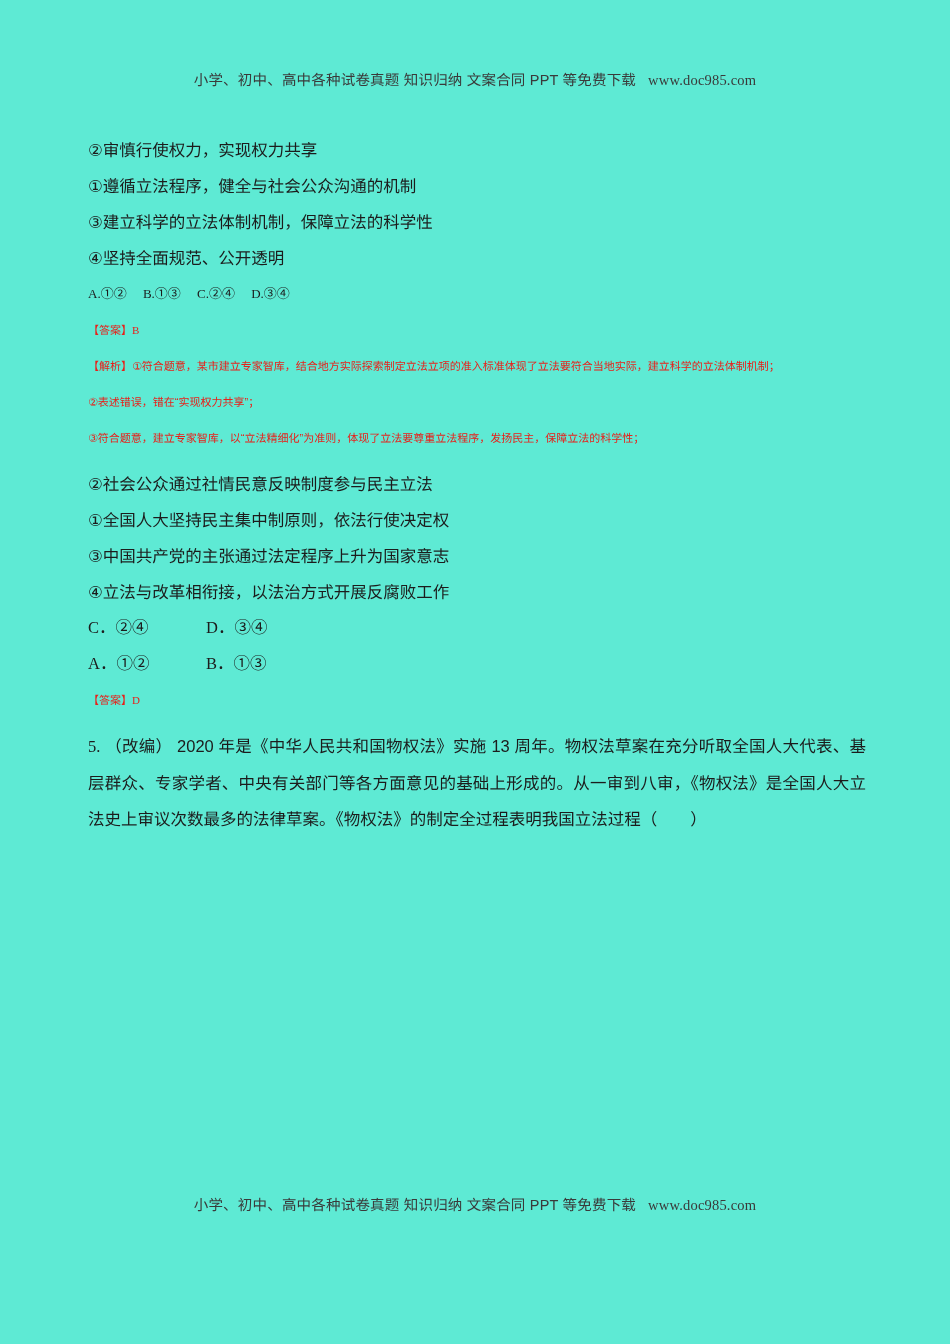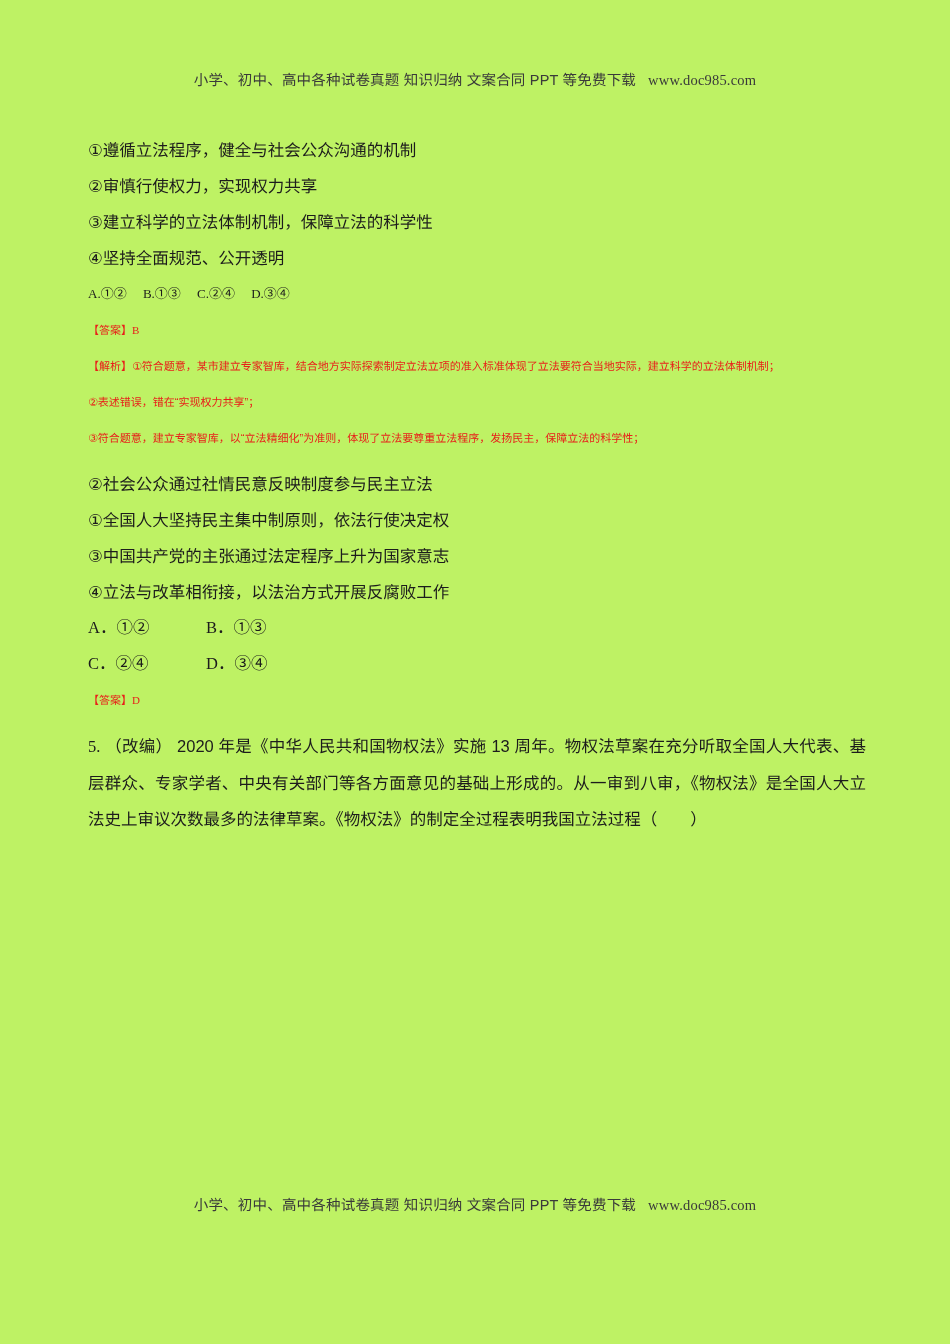--- a/index.html
+++ b/index.html
@@ -15,21 +15,21 @@
     font-family: "Liberation Sans", "DejaVu Sans", sans-serif;
     color: #1a1a1a;
     overflow: hidden;
   }
 
   .page {
     position: absolute;
     inset: 0;
     width: 950px;
     height: 1344px;
-    background: #bef264;
+    background: #5eead4;
   }
 
   
   .running-head,
   .running-foot {
     position: absolute;
     left: 0;
     width: 950px;
     text-align: center;
     font-size: 14.5px;
@@ -120,42 +120,42 @@
 <div class="page">
 
   <div class="running-head">
     <span class="rh-inner">
       <span class="rh-cn">小学、初中、高中各种试卷真题 知识归纳 文案合同 PPT 等免费下载</span><span class="rh-url">www.doc985.com</span>
     </span>
   </div>
 
   <div class="content">
 
+    <div class="opt-line">②审慎行使权力，实现权力共享</div>
     <div class="opt-line">①遵循立法程序，健全与社会公众沟通的机制</div>
-    <div class="opt-line">②审慎行使权力，实现权力共享</div>
     <div class="opt-line">③建立科学的立法体制机制，保障立法的科学性</div>
     <div class="opt-line">④坚持全面规范、公开透明</div>
     <div class="choice-line">A.①②　 B.①③　 C.②④　 D.③④</div>
 
     <div class="ans"><span>【答案】</span><span class="lat">B</span></div>
 
     <div class="ana"><span>【解析】</span><span>①符合题意，某市建立专家智库，结合地方实际探索制定立法立项的准入标准体现了立法要符合当地实际，建立科学的立法体制机制；</span></div>
     <div class="ana">②表述错误，错在“实现权力共享”；</div>
     <div class="ana">③符合题意，建立专家智库，以“立法精细化”为准则，体现了立法要尊重立法程序，发扬民主，保障立法的科学性；</div>
 
     <div class="gap-md"></div>
 
 
     <div class="opt-line">②社会公众通过社情民意反映制度参与民主立法</div>
     <div class="opt-line">①全国人大坚持民主集中制原则，依法行使决定权</div>
     <div class="opt-line">③中国共产党的主张通过法定程序上升为国家意志</div>
     <div class="opt-line">④立法与改革相衔接，以法治方式开展反腐败工作</div>
 
+    <div class="choice-grid"><span class="cg-cell"><span>C．</span><span>②④</span></span><span class="cg-cell"><span>D．</span><span>③④</span></span></div>
     <div class="choice-grid"><span class="cg-cell"><span>A．</span><span>①②</span></span><span class="cg-cell"><span>B．</span><span>①③</span></span></div>
-    <div class="choice-grid"><span class="cg-cell"><span>C．</span><span>②④</span></span><span class="cg-cell"><span>D．</span><span>③④</span></span></div>
 
     <div class="ans"><span>【答案】</span><span class="lat">D</span></div>
 
 
     <div class="gap-md"></div>
 
     <div class="stem"><span class="qno">5.</span> <span class="qno">（改编）</span> <span>2020 年是《中华人民共和国物权法》实施 13 周年。物权法草案在充分听取全国人大代表、基层群众、专家学者、中央有关部门等各方面意见的基础上形成的。从一审到八审，《物权法》是全国人大立法史上审议次数最多的法律草案。《物权法》的制定全过程表明我国立法过程（　　）</span></div>
 
   </div>
 

